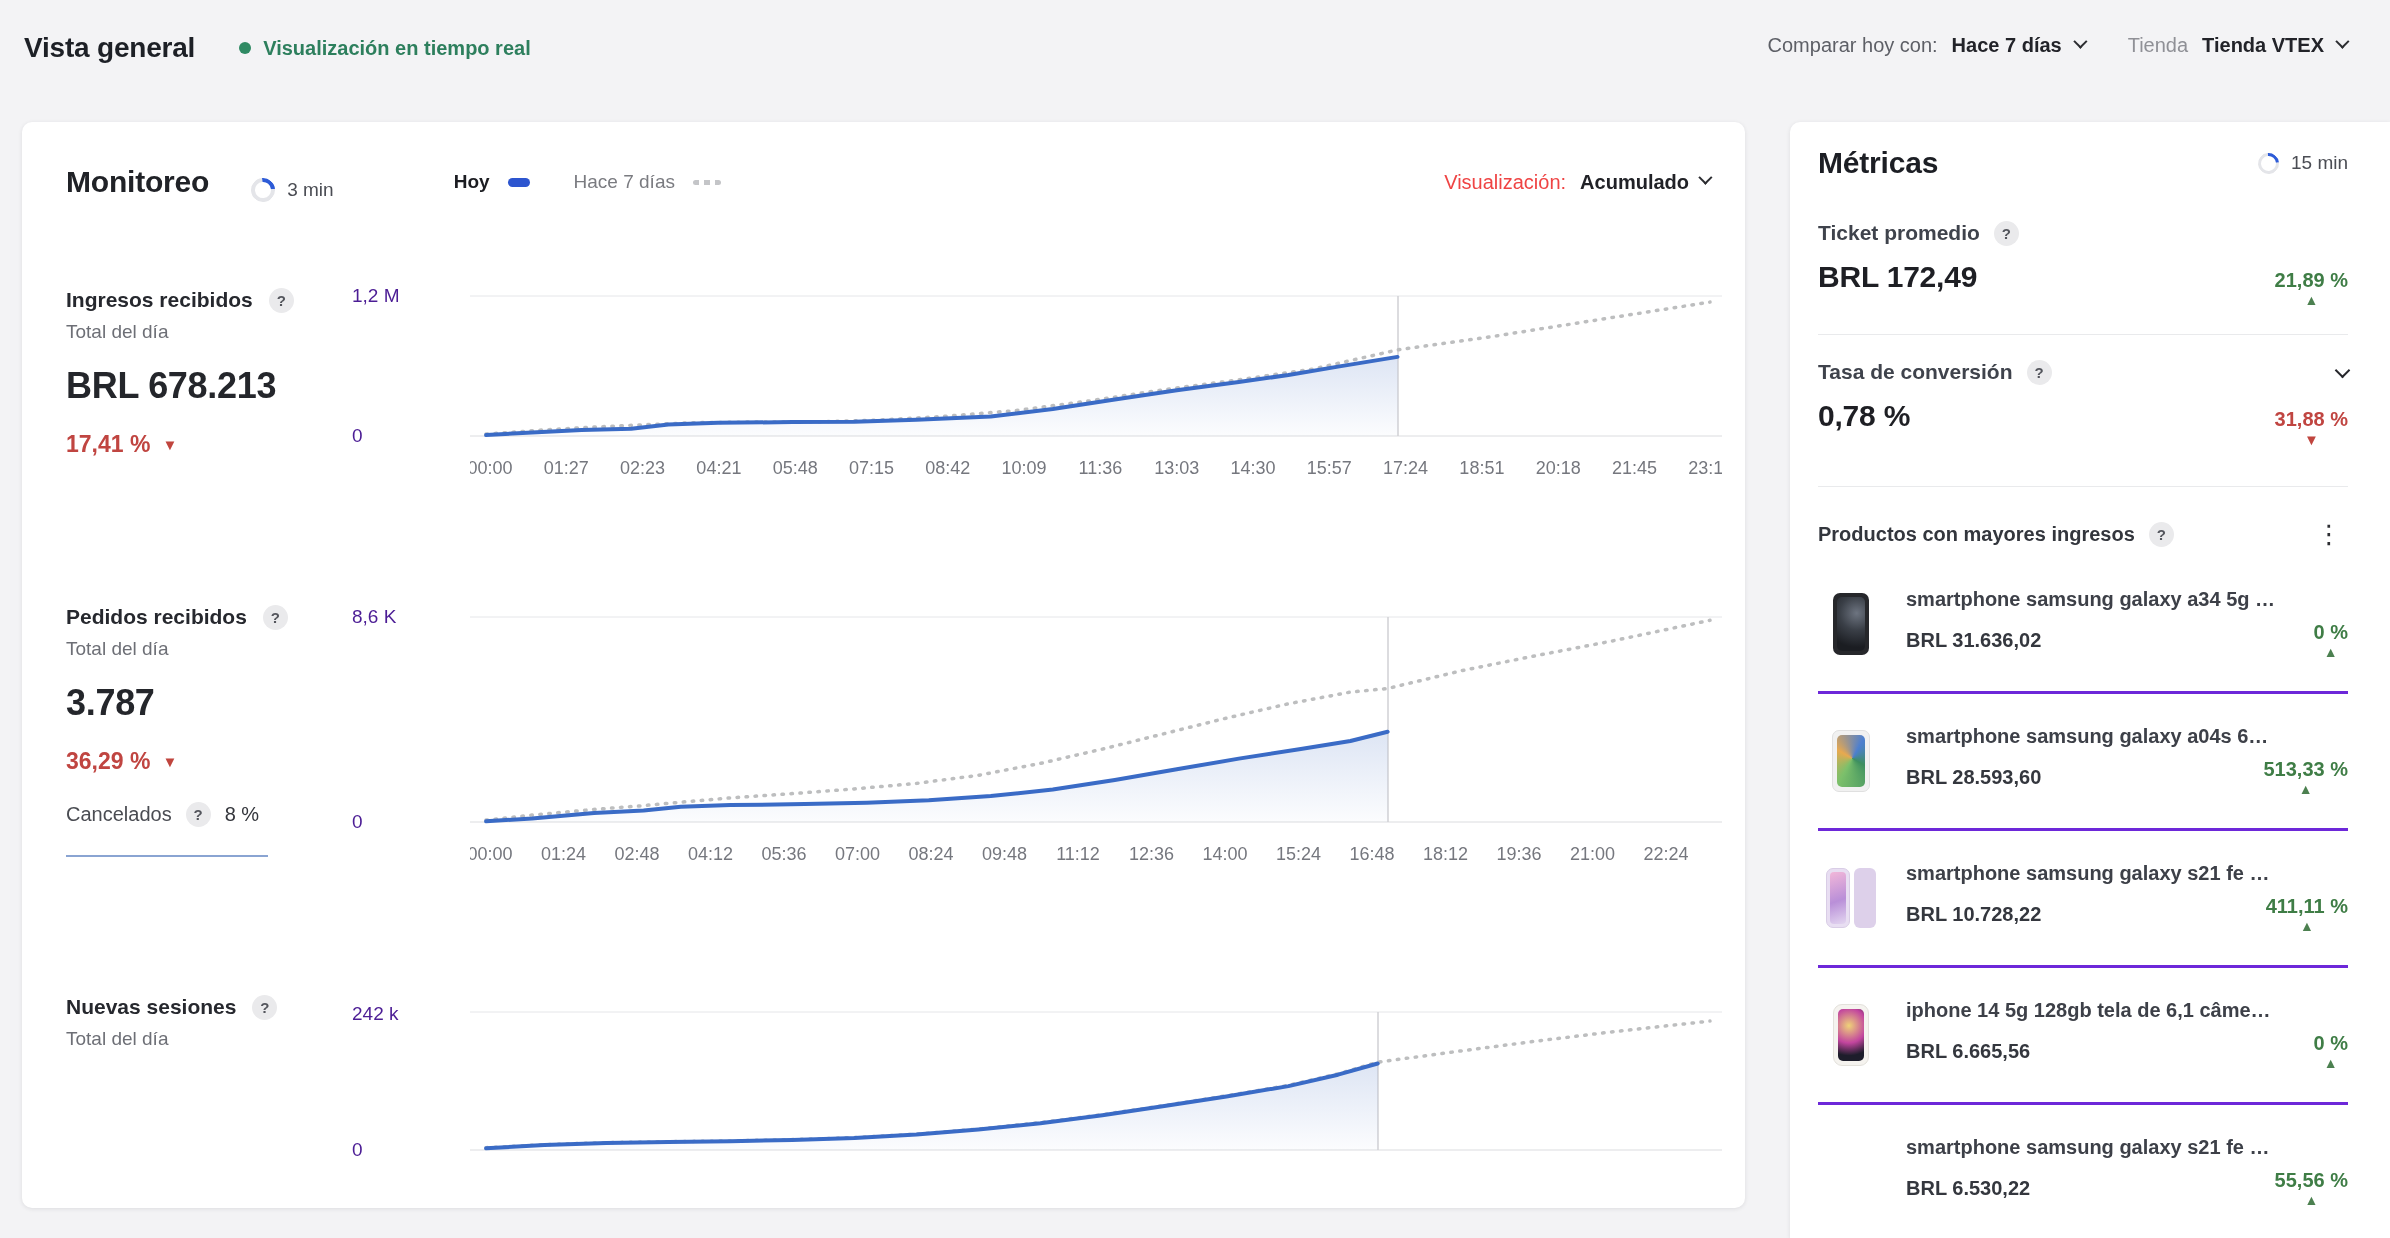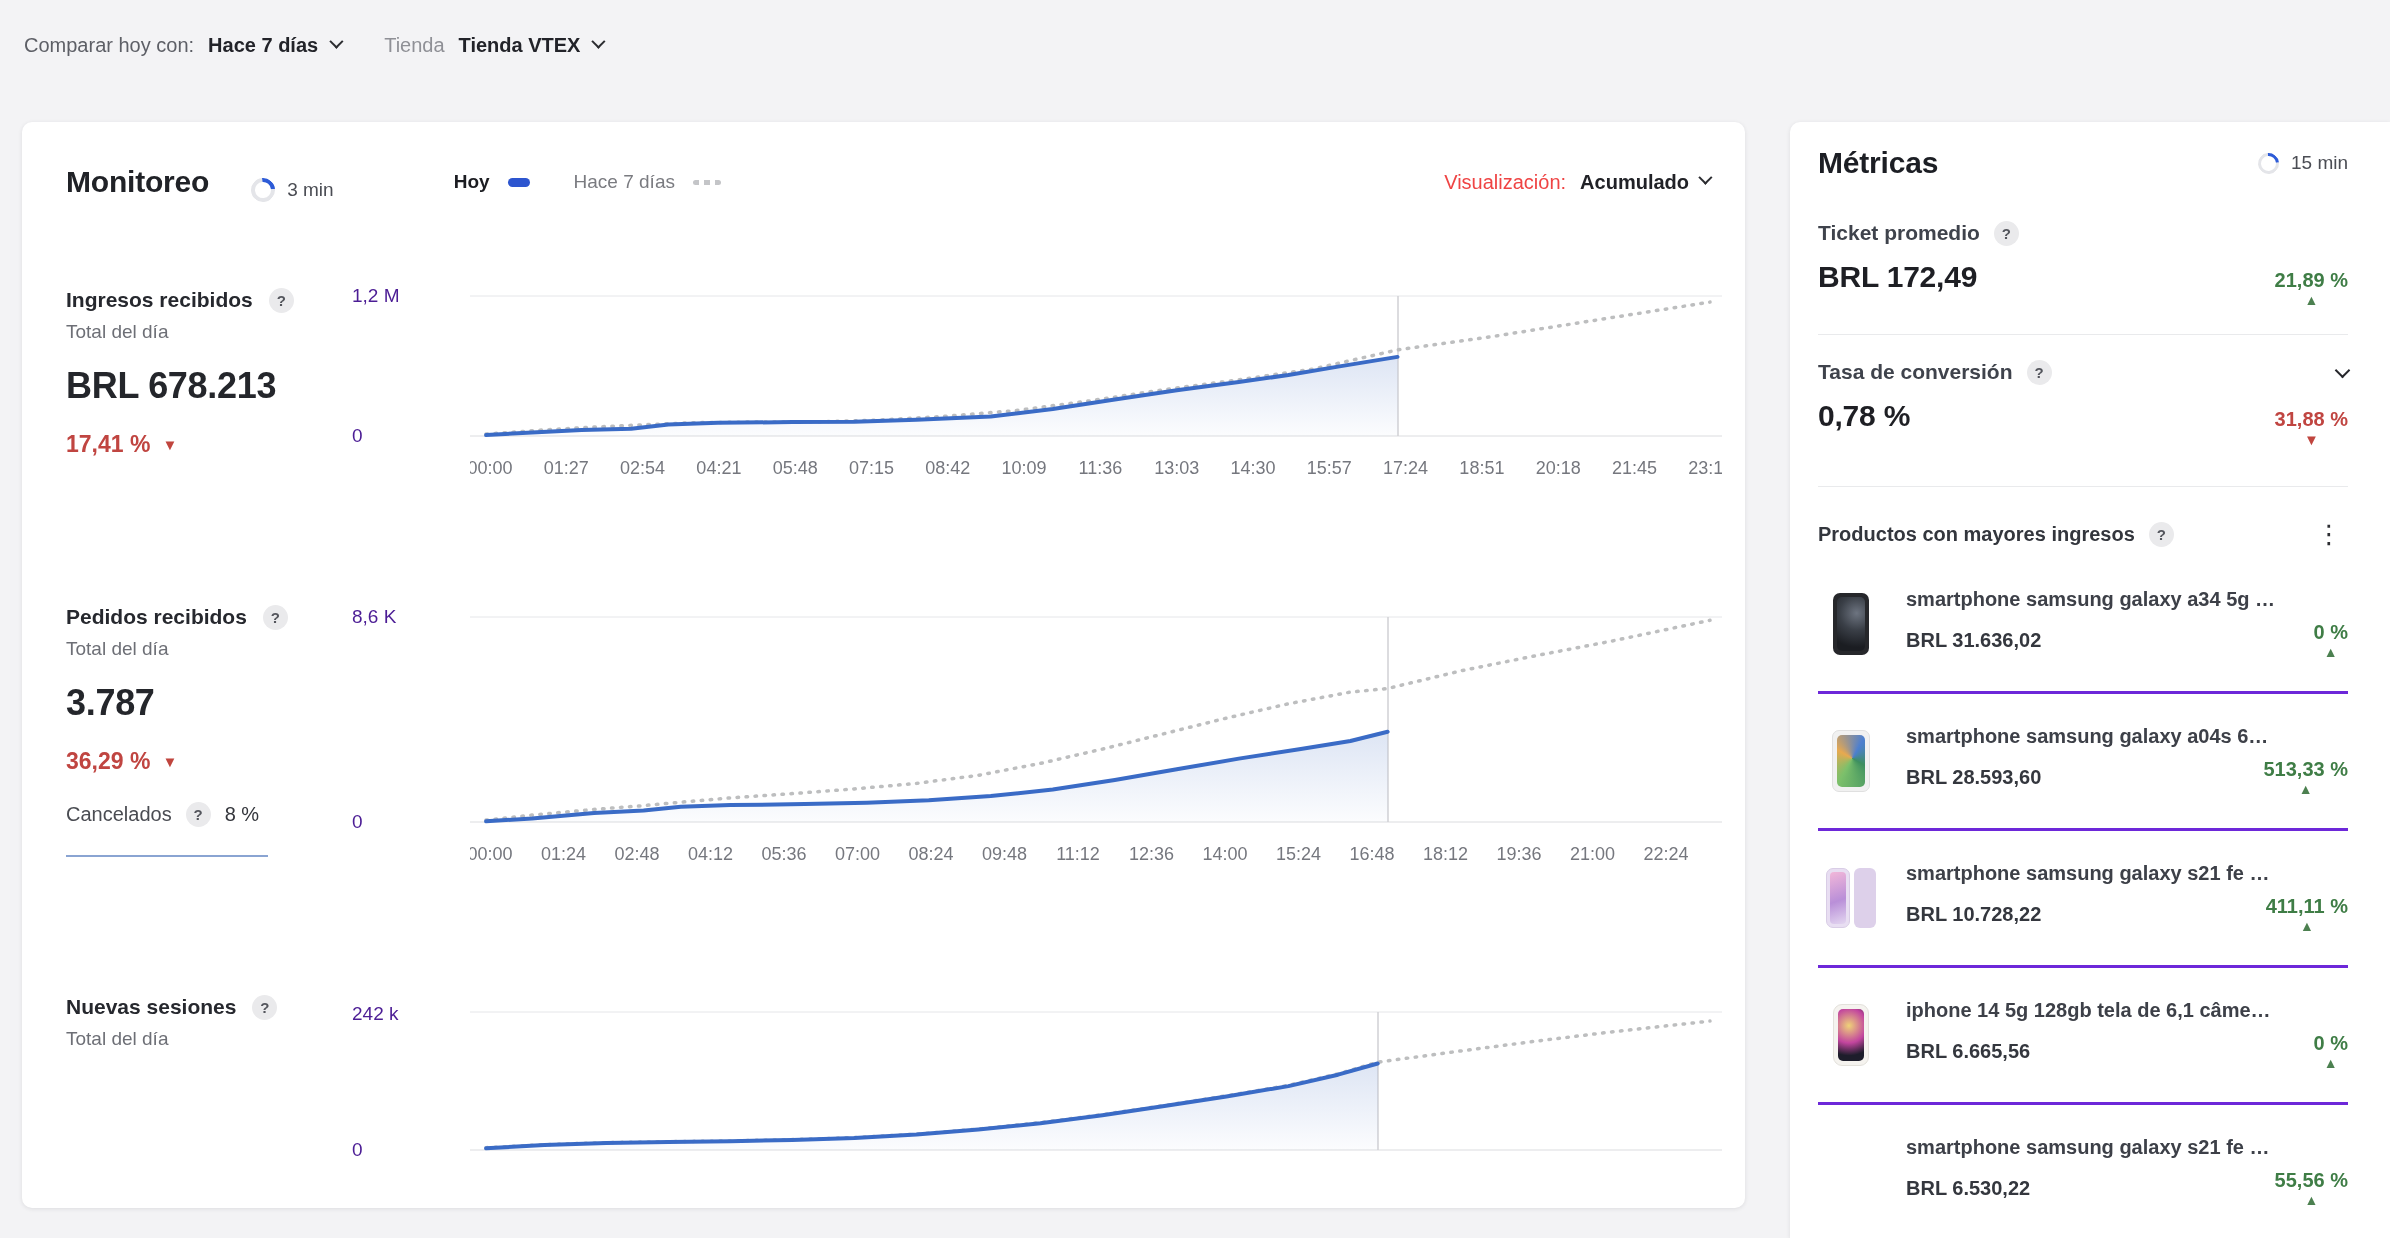--- a/index.html
+++ b/index.html
@@ -120,20 +120,27 @@
   [data-thumb="iphone"] .phone { width:36px; height:62px; background:#f5f3ef; border:1px solid #e3e1db; border-radius:9px; }
   [data-thumb="iphone"] .scr { position:absolute; inset:4px; border-radius:5px;
     background:radial-gradient(circle at 42% 32%, #efd278 0%, #c2459e 45%, #1d1d2b 78%); }
 </style>
 </head>
 <body>
 
 <div class="page">
 
   <div class="topbar">
+    <div class="tb-left">
+      <div class="page-title">Vista general</div>
+      <div class="realtime">
+        <span class="rt-dot"></span>
+        <span class="rt-label">Visualización en tiempo real</span>
+      </div>
+    </div>
     <div class="tb-right">
       <span class="tb-gray">Comparar hoy con:</span>
       <span class="dd">
         <span class="dd-value">Hace 7 días</span>
         <span class="chev"></span>
       </span>
       <span class="tb-gray-light">Tienda</span>
       <span class="dd">
         <span class="dd-value">Tienda VTEX</span>
         <span class="chev"></span>
@@ -213,21 +220,21 @@
           <line x1="0" y1="6" x2="1252" y2="6" stroke="#e5e6e9" stroke-width="1"></line>
           <line x1="0" y1="146" x2="1252" y2="146" stroke="#dbdcdf" stroke-width="1"></line>
           <line x1="928" y1="6" x2="928" y2="146" stroke="#d0d1d4" stroke-width="1.5"></line>
           <path d="M16.1 145.1 L62.0 142.5 L111.6 139.9 L161.2 138.8 L198.4 134.6 L248.0 132.8 L322.4 132.1 L384.4 131.7 L446.4 129.8 L520.8 126.6 L582.8 118.9 L644.8 109.6 L706.8 100.3 L768.8 92.1 L818.4 85.0 L868.0 76.6 L927.5 66.9 L 927.5 146 L 16.1 146 Z" fill="url(#g0)"></path>
           <path d="M16.1 144.1 L74.4 139.9 L124.0 137.1 L173.6 134.8 L223.2 132.7 L285.2 132.0 L347.2 131.8 L409.2 130.1 L471.2 126.6 L545.6 120.6 L620.0 110.8 L694.4 99.6 L768.8 89.8 L843.2 79.0 L927.5 59.9 L1016.8 47.4 L1116.0 31.7 L1240.0 12.1" fill="none" stroke="#bdbebf" stroke-width="3.5" stroke-linecap="round" stroke-linejoin="round" stroke-dasharray="1.5 7.5"></path>
           <path d="M16.1 145.1 L62.0 142.5 L111.6 139.9 L161.2 138.8 L198.4 134.6 L248.0 132.8 L322.4 132.1 L384.4 131.7 L446.4 129.8 L520.8 126.6 L582.8 118.9 L644.8 109.6 L706.8 100.3 L768.8 92.1 L818.4 85.0 L868.0 76.6 L927.5 66.9" fill="none" stroke="#3a6bc6" stroke-width="4" stroke-linecap="round" stroke-linejoin="round"></path>
         </svg></div>
     <div class="ticks" id="ticks-0" style="top:336px">
         <span class="tick" style="left: 20px;">00:00</span>
         <span class="tick" style="left: 96.3px;">01:27</span>
-        <span class="tick" style="left: 172.6px;">02:54</span>
+        <span class="tick" style="left: 172.6px;">02:23</span>
         <span class="tick" style="left: 248.9px;">04:21</span>
         <span class="tick" style="left: 325.2px;">05:48</span>
         <span class="tick" style="left: 401.5px;">07:15</span>
         <span class="tick" style="left: 477.8px;">08:42</span>
         <span class="tick" style="left: 554.1px;">10:09</span>
         <span class="tick" style="left: 630.4px;">11:36</span>
         <span class="tick" style="left: 706.7px;">13:03</span>
         <span class="tick" style="left: 783px;">14:30</span>
         <span class="tick" style="left: 859.3px;">15:57</span>
         <span class="tick" style="left: 935.6px;">17:24</span>

